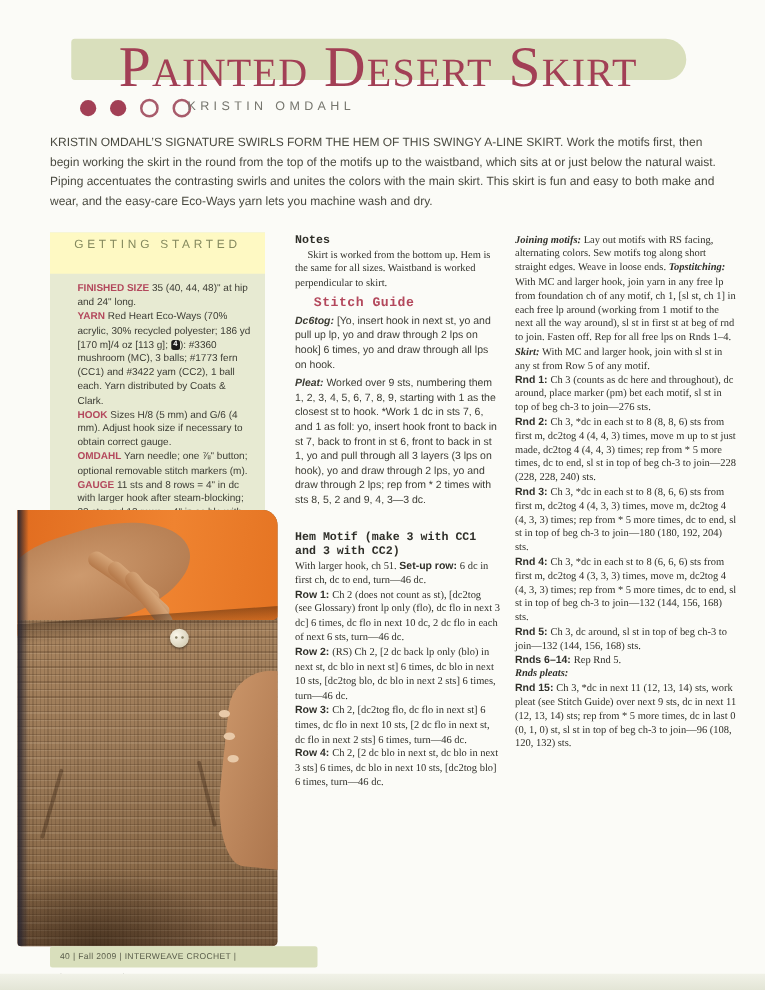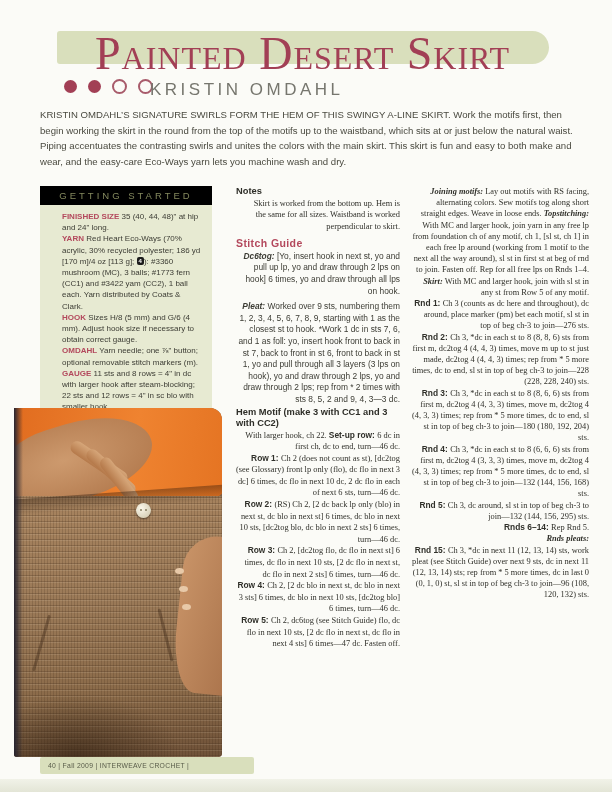--- a/index.html
+++ b/index.html
@@ -9,47 +9,47 @@
   
   .title-bar{position:absolute;left:57px;top:31px;width:492px;height:33px;
              background:#d9dfbc;border-radius:3px 17px 17px 3px;}
   .page-title{position:absolute;left:63px;top:34px;width:520px;
               font-family:"Liberation Serif",serif;font-variant:small-caps;
               font-size:46px;line-height:40px;letter-spacing:1px;color:#a23f55;font-weight:400;margin-left:32px;}
   .dots-row{position:absolute;left:64px;top:79px;height:14px;display:flex;align-items:center;gap:11px;}
   .dot{width:13px;height:13px;border-radius:50%;}
   .dot.filled{background:#a23f55;}
   .dot.open{width:11px;height:11px;border:2px solid #a85b6b;background:transparent;}
-  .byline{position:absolute;left:150px;top:80px;font-size:17px;letter-spacing:3.5px;
+  .byline{position:absolute;left:150px;top:80px;font-size:10px;letter-spacing:3.5px;
           color:#76766e;}
 
   .intro{position:absolute;left:40px;top:107px;width:548px;font-size:9.6px;
          line-height:15.6px;color:#4a4a40;}
 
   
   .gs-box{position:absolute;left:40px;top:186px;width:172px;background:#e7ead2;}
-  .gs-header{height:19px;line-height:19px;text-align:center;background:#000000;
+  .gs-header{height:33px;line-height:19px;text-align:center;background:#fef9c3;
              font-size:9.5px;letter-spacing:3px;color:#84895e;}
   .gs-body{padding:6px 9px 8px 22px;font-size:8px;line-height:11.2px;}
   .gs-body p{margin:0;}
   .run-lab{color:#b3485c;font-weight:700;}
   .run-yw{display:inline-block;background:#1c1c1c;color:#fff;font-size:6px;line-height:8px;
           padding:0 2px;border-radius:2px;vertical-align:1px;font-weight:700;}
 
   
   .col{position:absolute;top:186px;font-size:8.4px;}
   .col2{left:236px;width:164px;}
   .col3{left:412px;width:177px;}
-  .col p{margin:0;line-height:11.6px;text-align:right;}
+  .col p{margin:0;line-height:11.6px;}
   .col3 p{line-height:11.2px;}
   .serif{font-family:"Liberation Serif",serif;color:#30302a;}
   .sans{font-family:"Liberation Sans",sans-serif;color:#3c3c34;}
-  .col h3{margin:0;font-size:9.3px;line-height:11.5px;color:#2e2e28;}
-  .col h3.sg-heading{color:#b3485c;font-size:10.5px;letter-spacing:.4px;margin-top:6px;margin-bottom:1px;}
-  .col h3.hm-heading{margin-top:1px;}
+  .col h3{margin:0;font-size:9.3px;line-height:11.5px;color:#2e2e28;font-family:Liberation Mono, monospace;}
+  .col h3.sg-heading{color:#b3485c;font-size:10.5px;letter-spacing:.4px;margin-top:6px;margin-bottom:1px;margin-left:15px;}
+  .col h3.hm-heading{margin-top:18px;}
   .notes-body{text-indent:10px;}
   .run-bs{font-family:"Liberation Sans",sans-serif;font-weight:700;font-style:normal;}
   .run-bi{font-weight:700;font-style:italic;}
   .mt{margin-top:4px !important;}
 
   
   .photo{position:absolute;left:14px;top:408px;width:208px;height:349px;
          border-radius:0 12px 4px 3px;overflow:hidden;background:#8e6c50;}
   .bg-tan{position:absolute;right:0;top:0;width:70px;height:82px;background:#a97c4b;}
   .shirt{position:absolute;left:-14px;top:-18px;width:242px;height:132px;
@@ -143,35 +143,34 @@
 
 <div class="col col2">
   <h3>Notes</h3>
   <p class="serif notes-body">Skirt is worked from the bottom up. Hem is the same for all sizes. Waistband is worked perpendicular to skirt.</p>
 
   <h3 class="sg-heading">Stitch Guide</h3>
   <p class="sans"><span class="run-bi">Dc6tog: </span><span>[Yo, insert hook in next st, yo and pull up lp, yo and draw through 2 lps on hook] 6 times, yo and draw through all lps on hook.</span></p>
   <p class="sans mt"><span class="run-bi">Pleat: </span><span>Worked over 9 sts, numbering them 1, 2, 3, 4, 5, 6, 7, 8, 9, starting with 1 as the closest st to hook. *Work 1 dc in sts 7, 6, and 1 as foll: yo, insert hook front to back in st 7, back to front in st 6, front to back in st 1, yo and pull through all 3 layers (3 lps on hook), yo and draw through 2 lps, yo and draw through 2 lps; rep from * 2 times with sts 8, 5, 2 and 9, 4, 3—3 dc.</span></p>
 
   <h3 class="hm-heading">Hem Motif (make 3 with CC1 and 3 with CC2)</h3>
-  <p class="serif"><span>With larger hook, ch 22. </span><span class="run-bs">Set-up row: </span><span>6 dc in first ch, dc to end, turn—46 dc.</span></p>
+  <p class="serif"><span>With larger hook, ch 51. </span><span class="run-bs">Set-up row: </span><span>6 dc in first ch, dc to end, turn—46 dc.</span></p>
   <p class="serif"><span class="run-bs">Row 1: </span><span>Ch 2 (does not count as st), [dc2tog (see Glossary) front lp only (flo), dc flo in next 3 dc] 6 times, dc flo in next 10 dc, 2 dc flo in each of next 6 sts, turn—46 dc.</span></p>
   <p class="serif"><span class="run-bs">Row 2: </span><span>(RS) Ch 2, [2 dc back lp only (blo) in next st, dc blo in next st] 6 times, dc blo in next 10 sts, [dc2tog blo, dc blo in next 2 sts] 6 times, turn—46 dc.</span></p>
   <p class="serif"><span class="run-bs">Row 3: </span><span>Ch 2, [dc2tog flo, dc flo in next st] 6 times, dc flo in next 10 sts, [2 dc flo in next st, dc flo in next 2 sts] 6 times, turn—46 dc.</span></p>
   <p class="serif"><span class="run-bs">Row 4: </span><span>Ch 2, [2 dc blo in next st, dc blo in next 3 sts] 6 times, dc blo in next 10 sts, [dc2tog blo] 6 times, turn—46 dc.</span></p>
-  <p class="serif"><span class="run-bs">Row 5: </span><span>Ch 2, dc6tog (see Stitch Guide) flo, dc flo in next 10 sts, [2 dc flo in next st, dc flo in next 4 sts] 6 times—47 dc. Fasten off.</span></p>
 </div>
 
 <div class="col col3">
   <p class="serif"><span class="run-bi">Joining motifs: </span><span>Lay out motifs with RS facing, alternating colors. Sew motifs tog along short straight edges. Weave in loose ends. </span><span class="run-bi">Topstitching: </span><span>With MC and larger hook, join yarn in any free lp from foundation ch of any motif, ch 1, [sl st, ch 1] in each free lp around (working from 1 motif to the next all the way around), sl st in first st at beg of rnd to join. Fasten off. Rep for all free lps on Rnds 1–4. </span><span class="run-bi">Skirt: </span><span>With MC and larger hook, join with sl st in any st from Row 5 of any motif.</span></p>
   <p class="serif"><span class="run-bs">Rnd 1: </span><span>Ch 3 (counts as dc here and throughout), dc around, place marker (pm) bet each motif, sl st in top of beg ch-3 to join—276 sts.</span></p>
   <p class="serif"><span class="run-bs">Rnd 2: </span><span>Ch 3, *dc in each st to 8 (8, 8, 6) sts from first m, dc2tog 4 (4, 4, 3) times, move m up to st just made, dc2tog 4 (4, 4, 3) times; rep from * 5 more times, dc to end, sl st in top of beg ch-3 to join—228 (228, 228, 240) sts.</span></p>
   <p class="serif"><span class="run-bs">Rnd 3: </span><span>Ch 3, *dc in each st to 8 (8, 6, 6) sts from first m, dc2tog 4 (4, 3, 3) times, move m, dc2tog 4 (4, 3, 3) times; rep from * 5 more times, dc to end, sl st in top of beg ch-3 to join—180 (180, 192, 204) sts.</span></p>
   <p class="serif"><span class="run-bs">Rnd 4: </span><span>Ch 3, *dc in each st to 8 (6, 6, 6) sts from first m, dc2tog 4 (3, 3, 3) times, move m, dc2tog 4 (4, 3, 3) times; rep from * 5 more times, dc to end, sl st in top of beg ch-3 to join—132 (144, 156, 168) sts.</span></p>
-  <p class="serif"><span class="run-bs">Rnd 5: </span><span>Ch 3, dc around, sl st in top of beg ch-3 to join—132 (144, 156, 295) sts.</span></p>
+  <p class="serif"><span class="run-bs">Rnd 5: </span><span>Ch 3, dc around, sl st in top of beg ch-3 to join—132 (144, 156, 168) sts.</span></p>
   <p class="serif"><span class="run-bs">Rnds 6–14: </span><span>Rep Rnd 5.</span></p>
   <p class="serif"><span class="run-bi">Rnds pleats:</span></p>
   <p class="serif"><span class="run-bs">Rnd 15: </span><span>Ch 3, *dc in next 11 (12, 13, 14) sts, work pleat (see Stitch Guide) over next 9 sts, dc in next 11 (12, 13, 14) sts; rep from * 5 more times, dc in last 0 (0, 1, 0) st, sl st in top of beg ch-3 to join—96 (108, 120, 132) sts.</span></p>
 </div>
 
 <div class="footer-bar">
   <span>40  |  Fall 2009  |  INTERWEAVE CROCHET  |  interweavecrochet.com</span>
 </div>
 <div class="scan-edge"></div>
 

